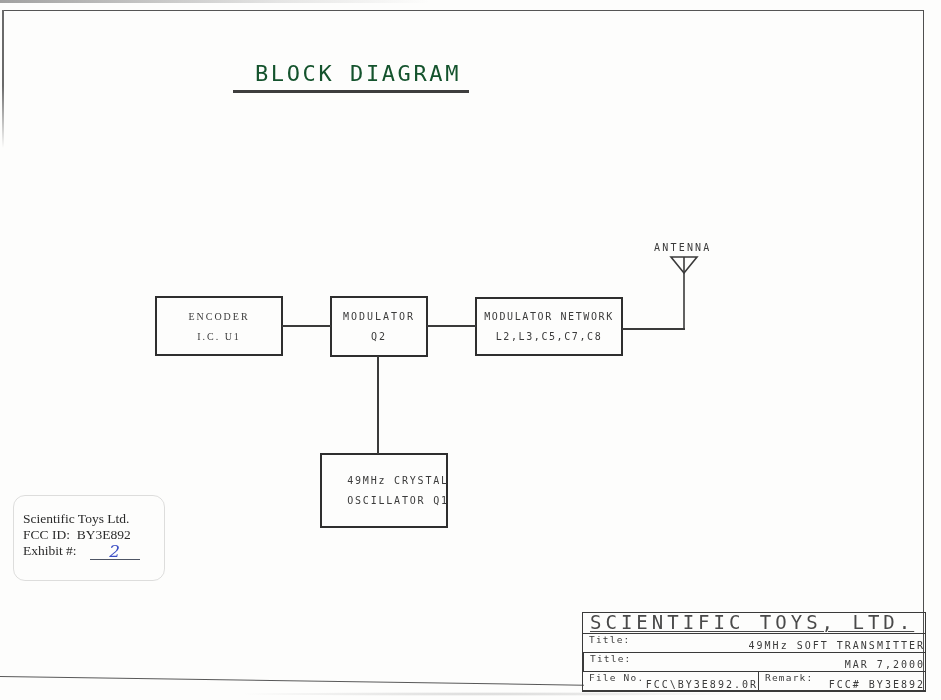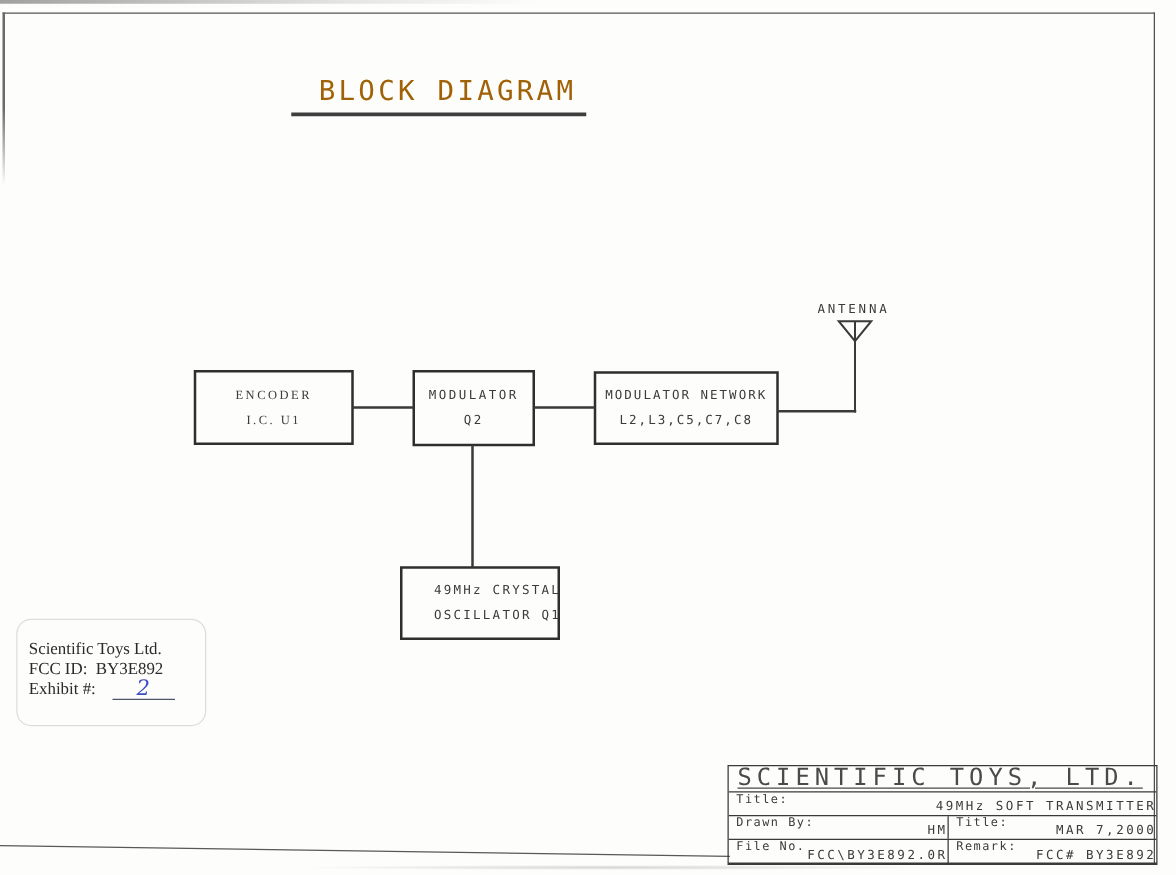--- a/index.html
+++ b/index.html
@@ -17,33 +17,33 @@
   .frame-left   { left:2px; top:10px; width:1.5px; height:138px;
                   background:linear-gradient(to bottom, #6a6a6a 55%, rgba(120,120,120,0)); }
   .frame-bottom { left:0; top:676px; width:584px; height:0; border-top:1.8px solid #585858;
                   transform:rotate(0.85deg); transform-origin:0 0; }
   .scan-edge-top { left:0; top:0; width:430px; height:2.5px;
                   background:linear-gradient(to right, rgba(85,85,85,.55), rgba(120,120,120,.18) 65%, rgba(120,120,120,0)); }
   .scan-smudge-bottom { left:240px; top:692px; width:500px; height:4px;
                   background:radial-gradient(ellipse at center, rgba(140,140,140,.35), rgba(140,140,140,0) 72%); }
 
   
-  .main-title { left:255px; top:61px; font-size:22px; letter-spacing:2.6px; color:#a16207; white-space:pre; }
+  .main-title { left:255px; top:61px; font-size:22px; letter-spacing:2.6px; color:#14532d; white-space:pre; }
   .main-title-underline { left:233px; top:90px; width:236px; height:2.8px; background:#3e3e3e; }
 
   
   .box {
     display:flex; flex-direction:column; align-items:center; justify-content:center;
     gap:9px; border:2.6px solid #2e2e2e; box-sizing:border-box;
     font-size:10px; letter-spacing:2px; color:#3b3b3b; white-space:pre; text-align:center;
   }
   .box-encoder   { left:155px; top:296px; width:128px; height:60px;font-family:Liberation Serif, serif; }
   .box-modulator { left:330px; top:296px; width:98px;  height:61px; }
   .box-matching  { left:475px; top:297px; width:148px; height:59px; letter-spacing:1.6px; }
-  .box-oscillator{ left:320px; top:453px; width:128px; height:59px; letter-spacing:1.8px;padding-left:28px; }
+  .box-oscillator{ left:320px; top:453px; width:128px; height:75px; letter-spacing:1.8px;padding-left:28px; }
 
   .hline { height:1.6px; background:#3a3a3a; }
   .vline { width:1.6px;  background:#3a3a3a; }
   .conn-enc-mod   { left:282px; top:325px; width:49px; }
   .conn-mod-match { left:427px; top:325px; width:49px; }
   .conn-match-ant { left:622px; top:328px; width:63px; }
   .conn-mod-osc   { left:377px; top:356px; height:98px; }
 
   .antenna-label { left:654px; top:242px; font-size:10px; letter-spacing:2.2px; color:#3b3b3b; }
   .antenna-svg   { left:668px; top:254px; }
@@ -148,24 +148,20 @@
 
   <div class="abs title-block">
     <div class="tb-company">SCIENTIFIC TOYS, LTD.</div>
 
     <div class="tb-row tb-row-title">
       <span class="tb-label">Title:</span>
       <div class="tb-value">49MHz SOFT TRANSMITTER</div>
     </div>
 
     <div class="tb-row tb-row-mid">
-      <div class="tb-cell tb-cell-l">
-        <span class="tb-label">Drawn By:</span>
-        <div class="tb-value">HM</div>
-      </div>
       <div class="tb-cell tb-cell-r">
         <span class="tb-label">Title:</span>
         <div class="tb-value">MAR 7,2000</div>
       </div>
     </div>
 
     <div class="tb-row tb-row-last">
       <div class="tb-cell tb-cell-l">
         <span class="tb-label">File No.</span>
         <div class="tb-value">FCC\BY3E892.0R</div>

